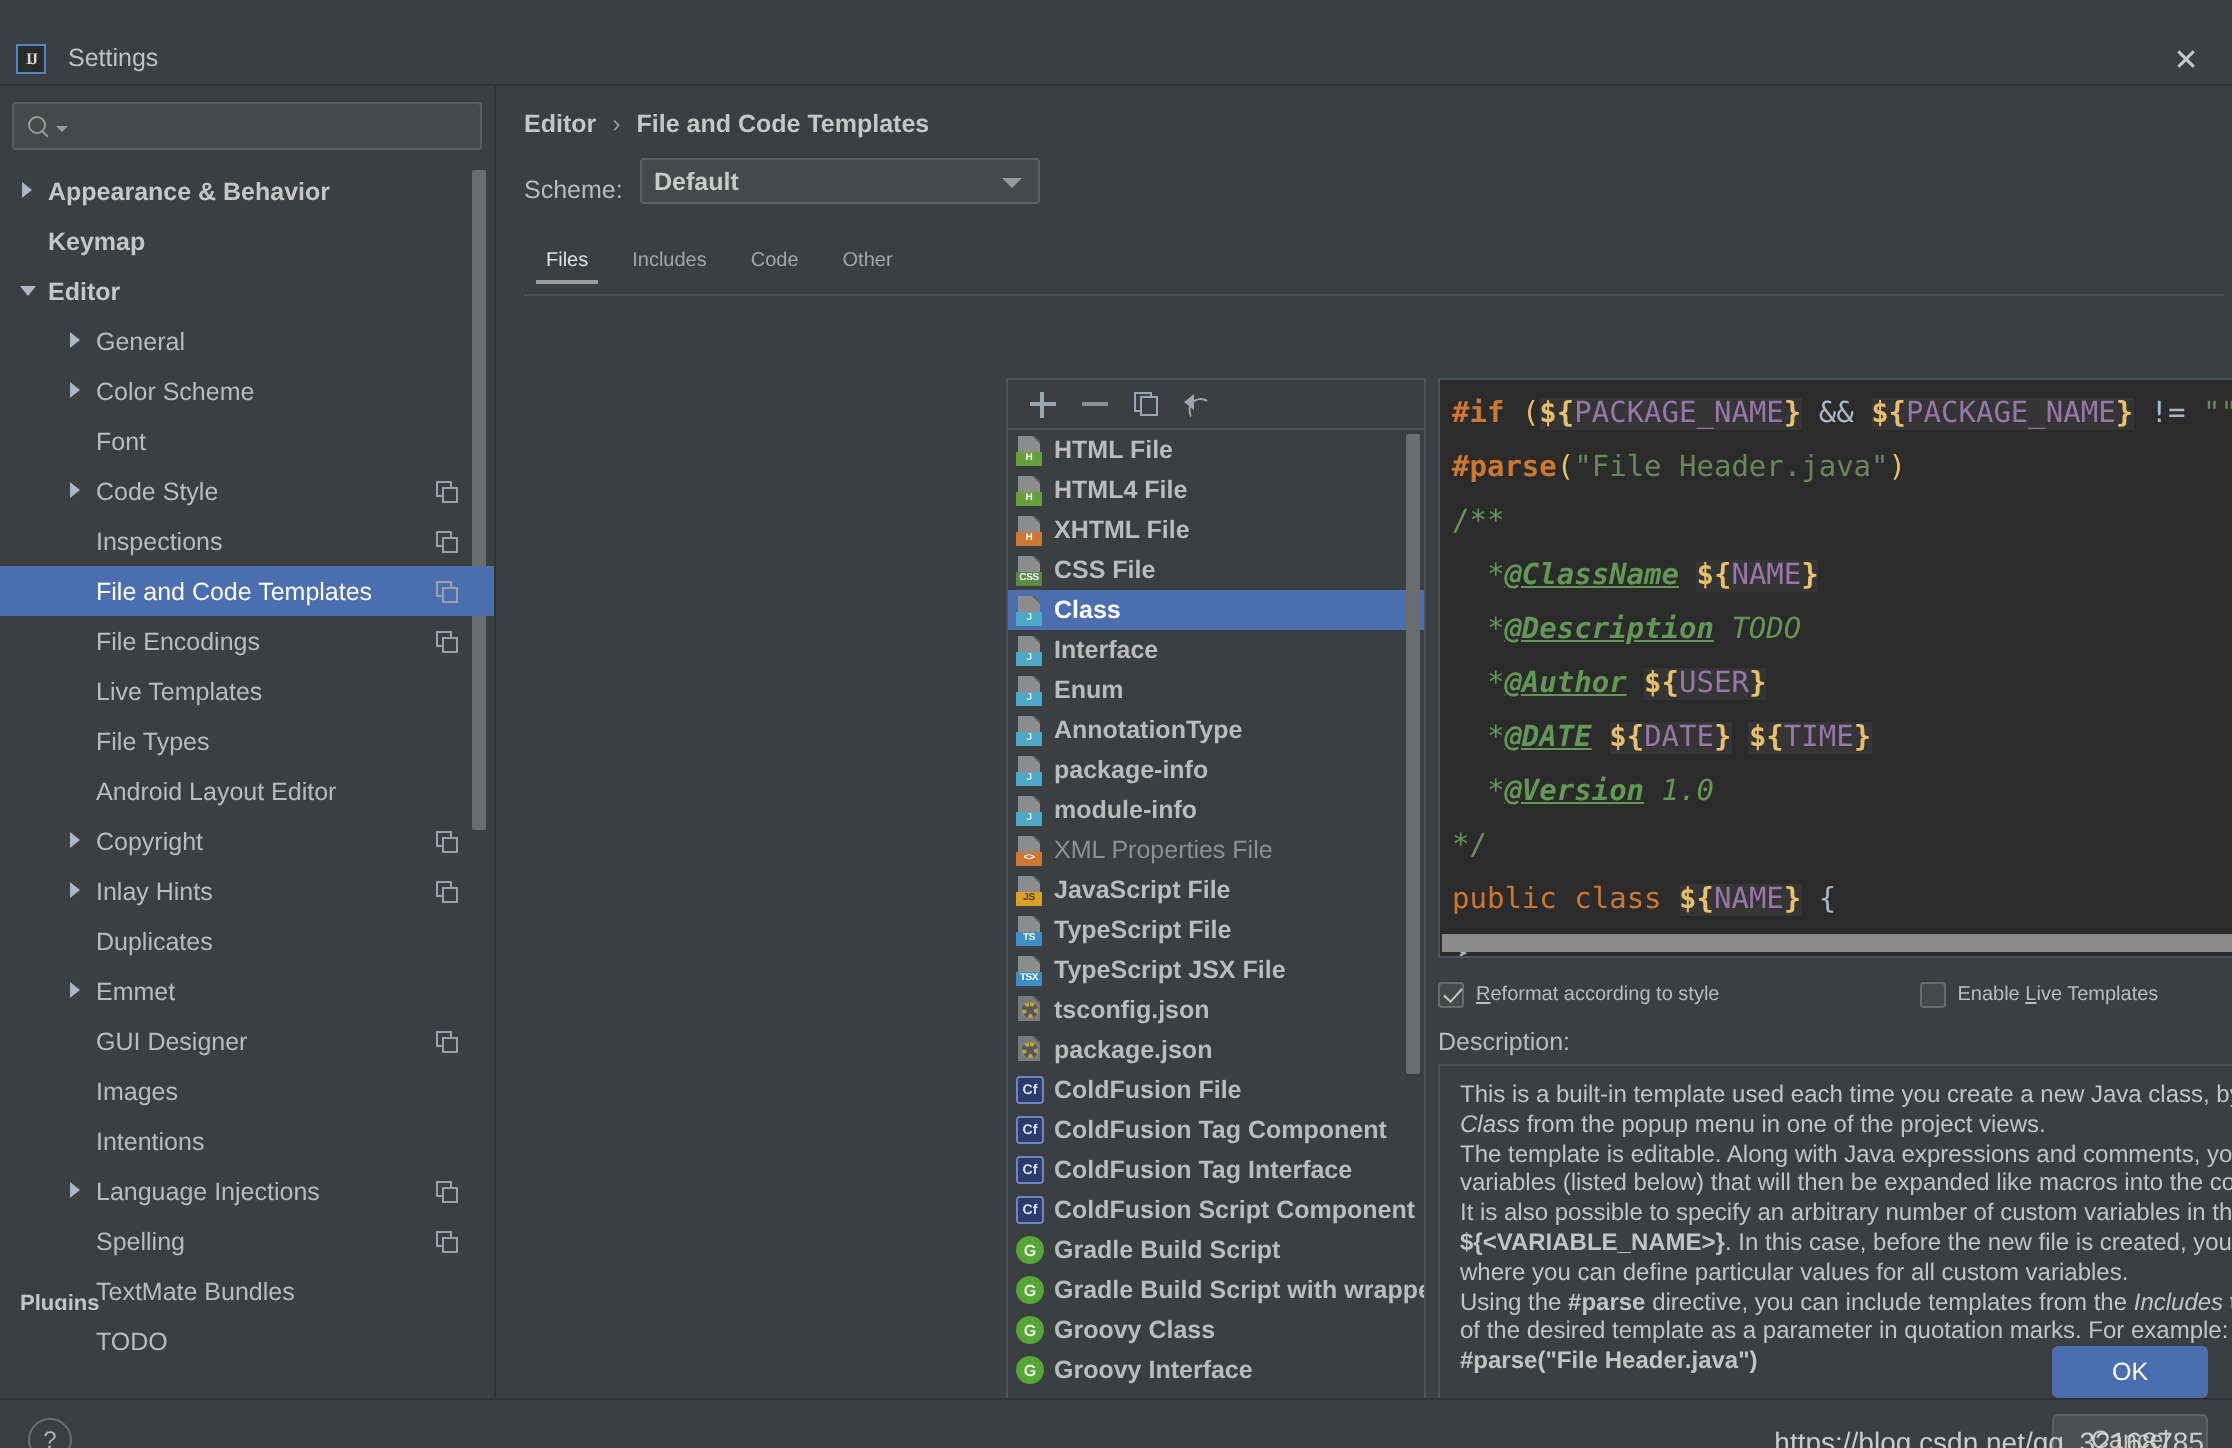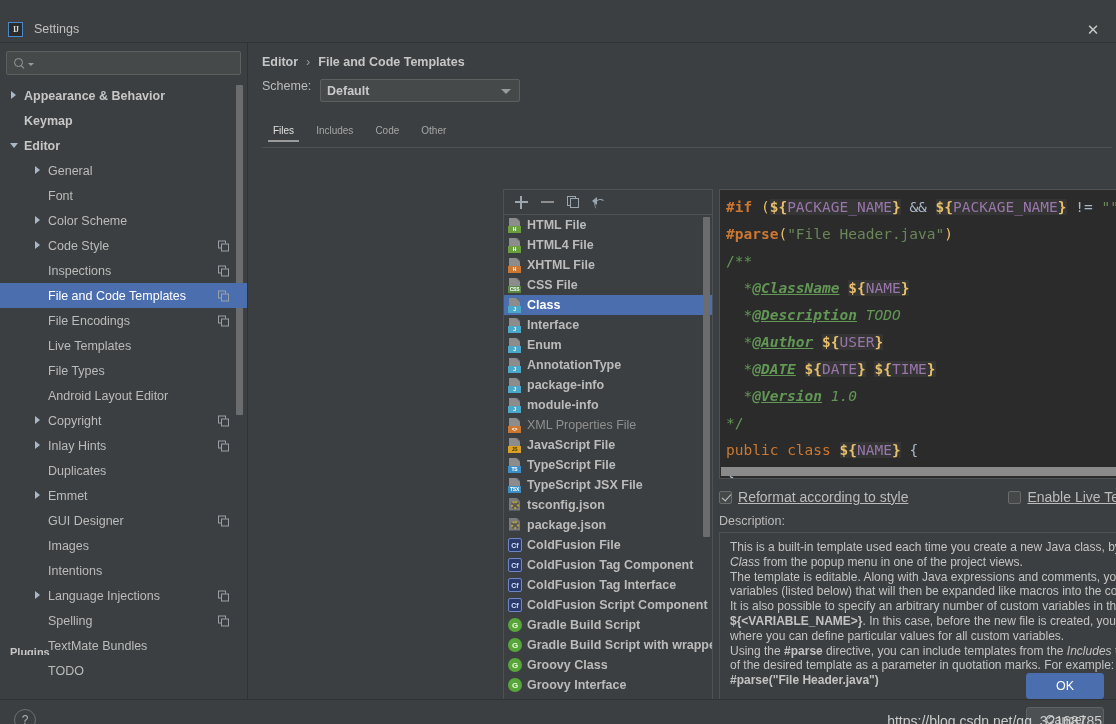--- a/index.html
+++ b/index.html
@@ -117,21 +117,21 @@
   }
 
   
   .main { flex: 1; position: relative; padding: 0; background: #3c3f41; }
   .breadcrumb {
     display: flex; align-items: center; padding: 12px 0 0 14px;
     font-size: 12.5px; font-weight: bold; color: #c6c6c6;
   }
   .bc-sep { margin: 0 8px; color: #9a9a9a; font-weight: normal; }
   .scheme-row {
-    display: flex; align-items: flex-start; padding: 10px 0 0 14px;
+    display: flex; align-items: flex-end; padding: 10px 0 0 14px;
   }
   .scheme-label { font-size: 12.5px; color: #bbbbbb; width: 54px; }
   .scheme-select {
     width: 200px; height: 23px; background: #45494a;
     border: 1px solid #5e6060; border-radius: 2px;
     display: flex; align-items: center; padding: 0 6px;
     font-size: 12.5px; font-weight: bold; color: #c9c9c9;
     margin-left: 4px; position: relative;
   }
   .scheme-caret {
@@ -290,21 +290,21 @@
   }
   .checkbox {
     width: 13px; height: 13px; border: 1px solid #6b6b6b; background: #45494a;
     border-radius: 2px; position: relative; flex: 0 0 13px;
   }
   .checkbox.checked::after {
     content: ""; position: absolute; left: 3.5px; top: 0.5px;
     width: 4px; height: 8px; border: solid #c8c8c8;
     border-width: 0 1.8px 1.8px 0; transform: rotate(42deg);
   }
-  .check-label { margin-left: 6px; font-size: 14px; color: #bbbbbb; text-decoration: underline; }
+  .check-label { margin-left: 6px; font-size: 10px; color: #bbbbbb; }
   .check-label u { text-decoration: underline; }
   .check-gap { width: 100px; }
 
   .desc-label { font-size: 12.5px; color: #bbbbbb; margin-top: 4px; }
   .desc-box {
     margin-top: 4px; flex: 1; background: #3c3f41;
     border: 1px solid #4f5254; position: relative; overflow: hidden;
     padding: 7px 10px;
   }
   .desc-box p {
@@ -377,26 +377,26 @@
             <span class="tree-label">Keymap</span>
           </div>
           <div class="tree-row lvl0">
             <span class="arrow down"></span>
             <span class="tree-label">Editor</span>
           </div>
           <div class="tree-row lvl1">
             <span class="arrow right"></span>
             <span class="tree-label">General</span>
           </div>
-          <div class="tree-row lvl1 noarrow">
-            <span class="tree-label">Font</span>
-          </div>
           <div class="tree-row lvl1">
             <span class="arrow right"></span>
             <span class="tree-label">Color Scheme</span>
+          </div>
+          <div class="tree-row lvl1 noarrow">
+            <span class="tree-label">Font</span>
           </div>
           <div class="tree-row lvl1">
             <span class="arrow right"></span>
             <span class="tree-label">Code Style</span>
             <span class="copy-badge">
               <span class="b1"></span>
               <span class="b2"></span>
             </span>
           </div>
           <div class="tree-row lvl1 noarrow">

